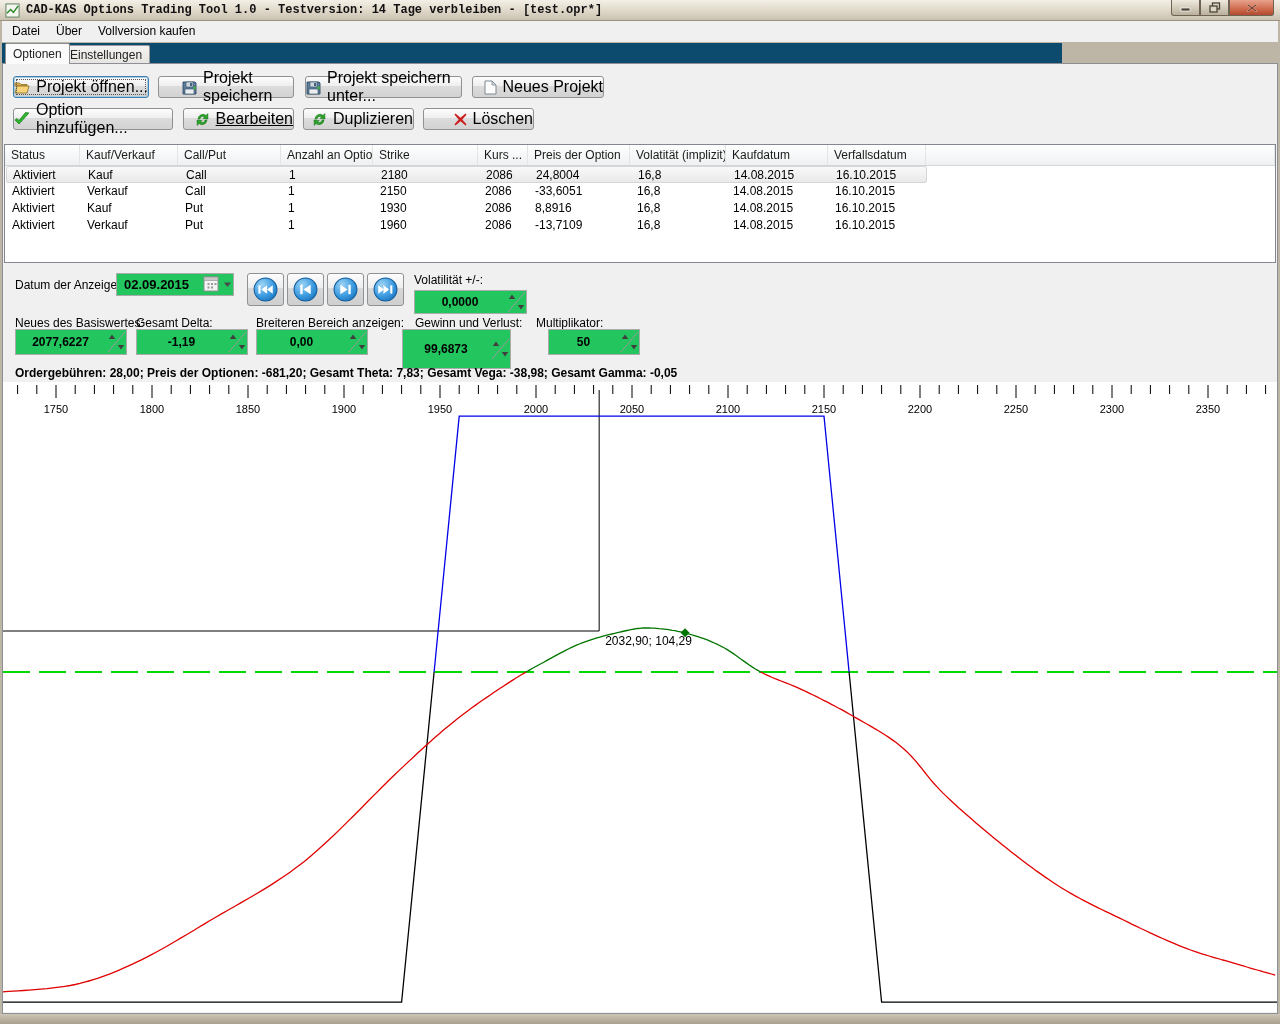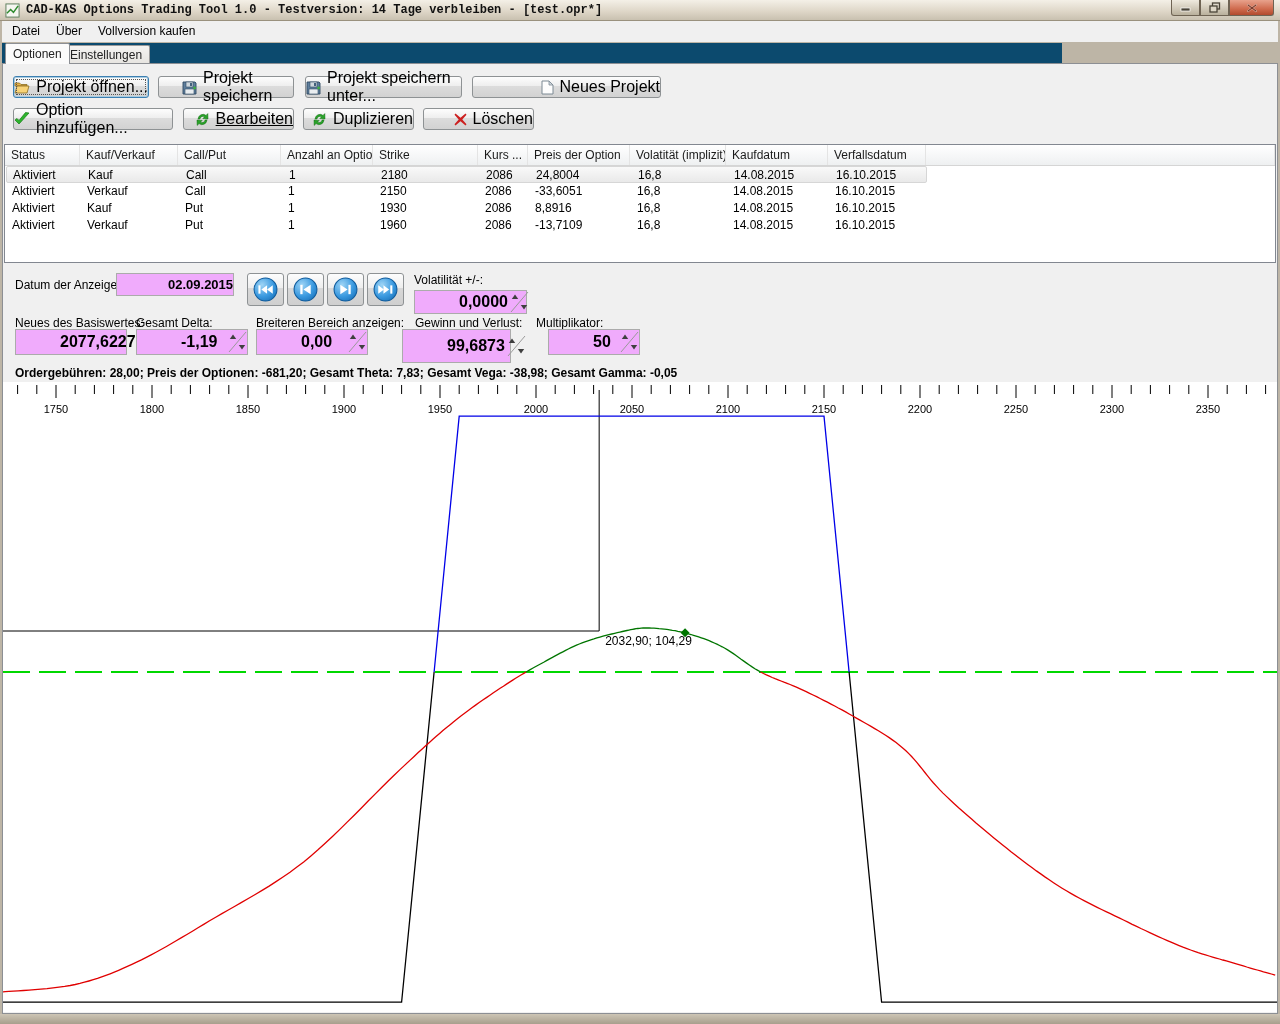--- a/index.html
+++ b/index.html
@@ -78,24 +78,24 @@
     width:921px; height:17px; margin-left:1px;
   }
   .trow.selected{
     background:linear-gradient(#f9f9f9,#e9e9e9);
     border:1px solid #d6d6d6; border-radius:2px;
   }
   .td{ padding:1px 0 0 6px; white-space:nowrap; overflow:hidden; color:#000; }
   
   .lbl{ position:absolute; color:#000; white-space:nowrap; }
   .valbox{
-    position:absolute; background:#f0abfc; border:1px solid #ababab;
-    display:flex; align-items:center;padding-left:44px;
-  }
-  .valbox .val{ flex:1; text-align:left; font-weight:bold; font-size:16px; padding-right:2px; color:#000; white-space:nowrap; }
+    position:absolute; background:#22c55e; border:1px solid #ababab;
+    display:flex; align-items:center;
+  }
+  .valbox .val{ flex:1; text-align:center; font-weight:bold; font-size:12px; padding-right:2px; color:#000; white-space:nowrap; }
   .datebox .val{ text-align:left; padding-left:7px; font-size:13px; }
   .spin{ width:19px; height:100%; border-left:0; flex:0 0 auto; }
   .navbtn{
     position:absolute; width:37px; height:33px; top:209px;
     background:linear-gradient(#fdfdfd,#ededed 45%,#d8d8d8 46%,#cfcfcf);
     border:1px solid #8e9294; border-radius:3px;
     display:flex; align-items:center; justify-content:center;
   }
   .statusline{ position:absolute; left:12px; top:302px; font-weight:bold; color:#000; }
   
@@ -169,21 +169,21 @@
     <div class="tbtn" style="left:302px;top:12px;width:157px;">
       <svg width="15" height="15" viewBox="0 0 15 15">
         <path d="M1 2 L13 2 L14 3 L14 14 L1 14 Z" fill="#5f7f9d" stroke="#2f4a63" stroke-width="0.9"></path>
         <rect x="4" y="2" width="7" height="5" fill="#cfd8de" stroke="#2f4a63" stroke-width="0.6"></rect>
         <rect x="8" y="3" width="2" height="3" fill="#44617c"></rect>
         <rect x="3" y="9" width="9" height="5" fill="#e9edf0" stroke="#2f4a63" stroke-width="0.6"></rect>
         <circle cx="12.6" cy="8" r="1.4" fill="#3fae3f"></circle>
       </svg>
       <span>Projekt speichern unter...</span>
     </div>
-    <div class="tbtn" style="left:469px;top:12px;width:189px;">
+    <div class="tbtn" style="left:469px;top:12px;width:132px;">
       <svg width="13" height="15" viewBox="0 0 13 15">
         <path d="M1 1 L8 1 L12 5 L12 14 L1 14 Z" fill="#fdfdfd" stroke="#7d8a94" stroke-width="1"></path>
         <path d="M8 1 L8 5 L12 5 Z" fill="#cfd8de" stroke="#7d8a94" stroke-width="0.8"></path>
       </svg>
       <span>Neues Projekt</span>
     </div>
 
     <div class="tbtn" style="left:10px;top:44px;width:160px;">
       <svg width="16" height="14" viewBox="0 0 16 14">
         <path d="M1 8 L5 12 L15 1 L11.5 0.5 L5 8.5 L3 6.5 Z" fill="#2db52d" stroke="#157a15" stroke-width="0.7"></path>
@@ -378,21 +378,21 @@
       </svg>
     </div>
     <div class="valbox" style="left:253px;top:265px;width:112px;height:26px;">
       <span class="val">0,00</span>
       <svg class="spin" viewBox="0 0 19 22">
         <line x1="1" y1="21" x2="18" y2="1" stroke="#9a9a9a"></line>
         <path d="M5 3.5 L1.8 8 L8.2 8 Z" fill="#3f3f3f"></path>
         <path d="M14 18.5 L10.8 14 L17.2 14 Z" fill="#3f3f3f"></path>
       </svg>
     </div>
-    <div class="valbox" style="left:399px;top:265px;width:109px;height:34px;">
+    <div class="valbox" style="left:399px;top:265px;width:109px;height:40px;">
       <span class="val">99,6873</span>
       <svg class="spin" viewBox="0 0 19 22">
         <line x1="1" y1="21" x2="18" y2="1" stroke="#9a9a9a"></line>
         <path d="M5 3.5 L1.8 8 L8.2 8 Z" fill="#3f3f3f"></path>
         <path d="M14 18.5 L10.8 14 L17.2 14 Z" fill="#3f3f3f"></path>
       </svg>
     </div>
     <div class="valbox" style="left:545px;top:265px;width:92px;height:26px;">
       <span class="val">50</span>
       <svg class="spin" viewBox="0 0 19 22">

